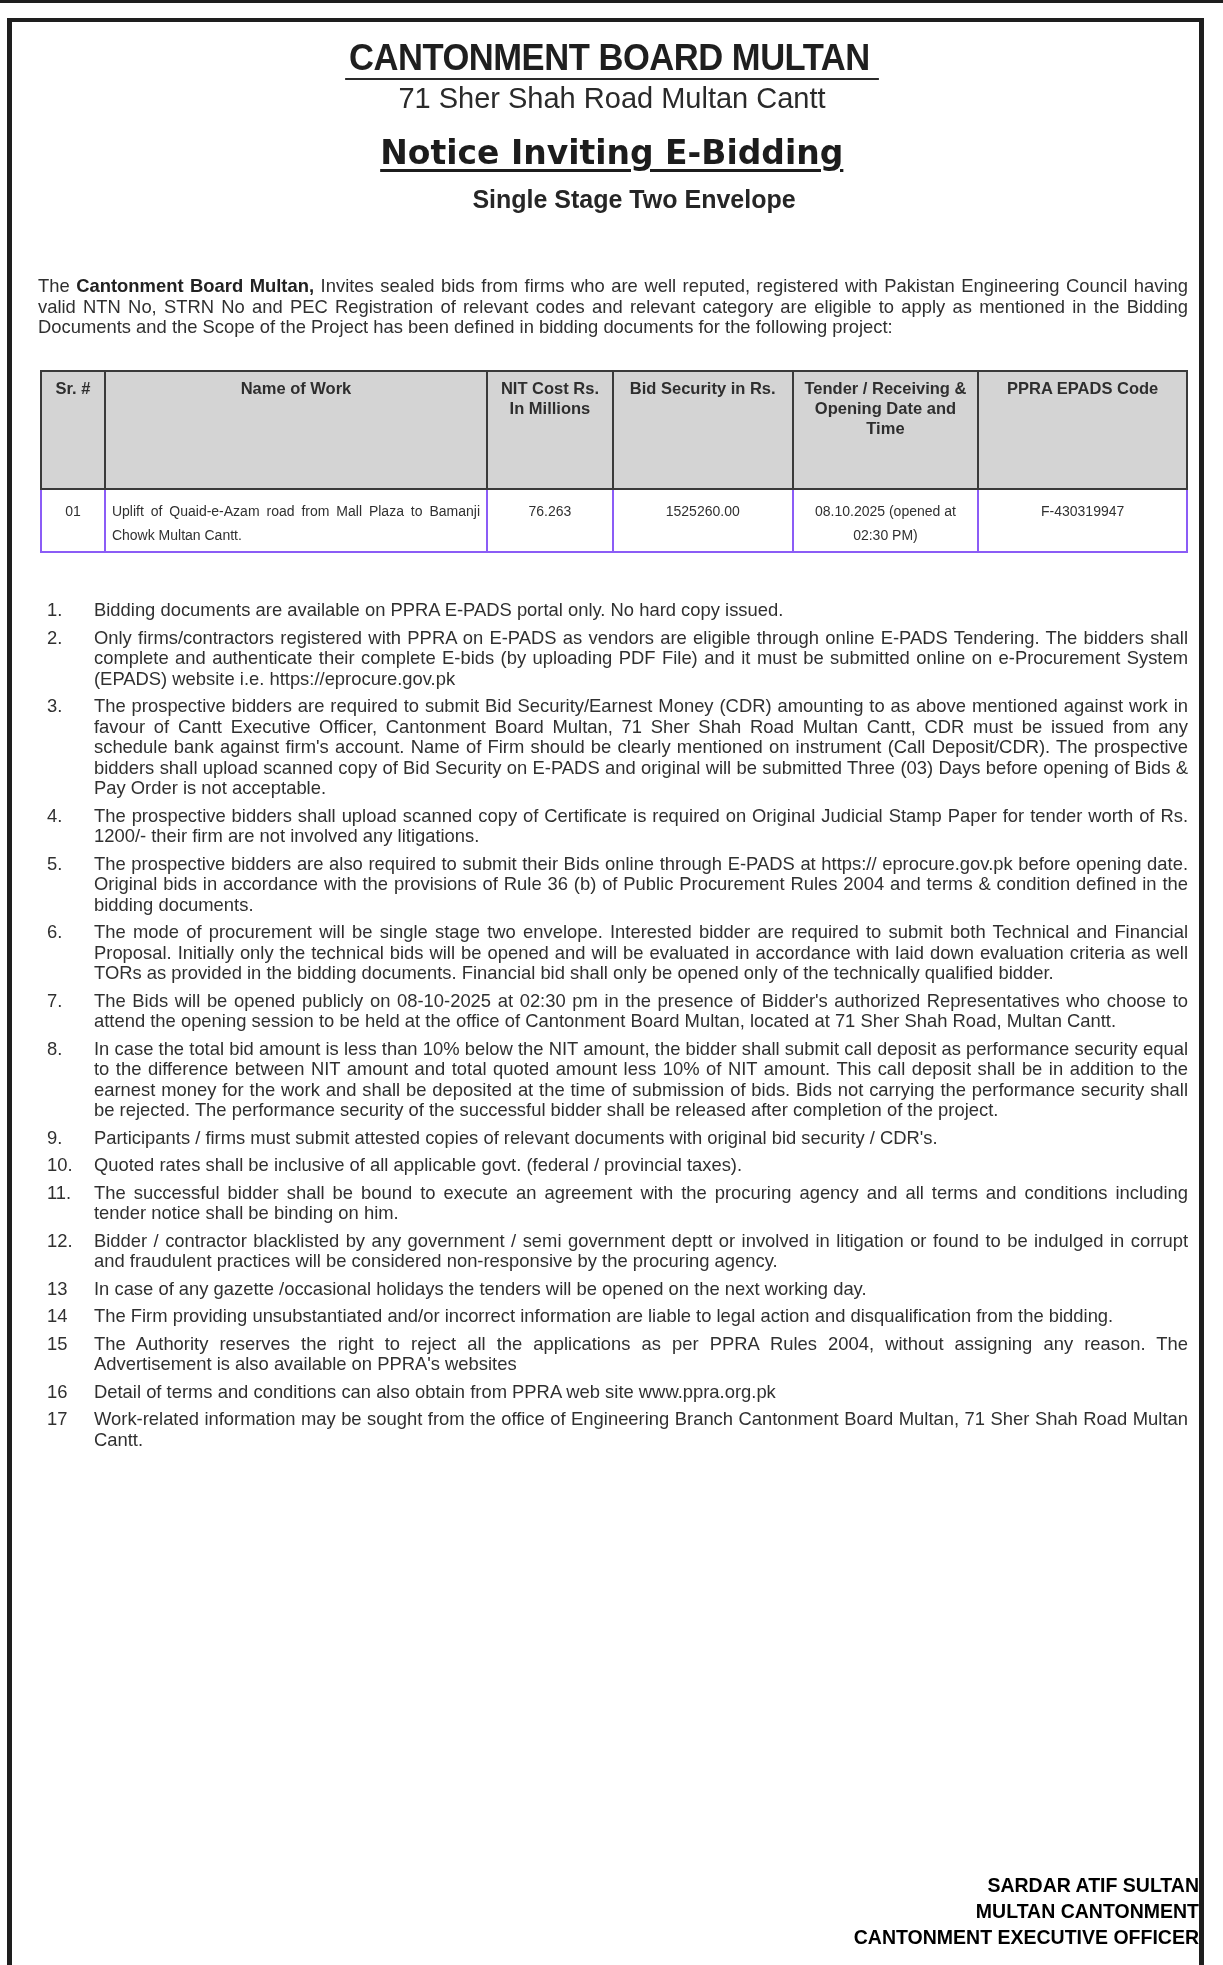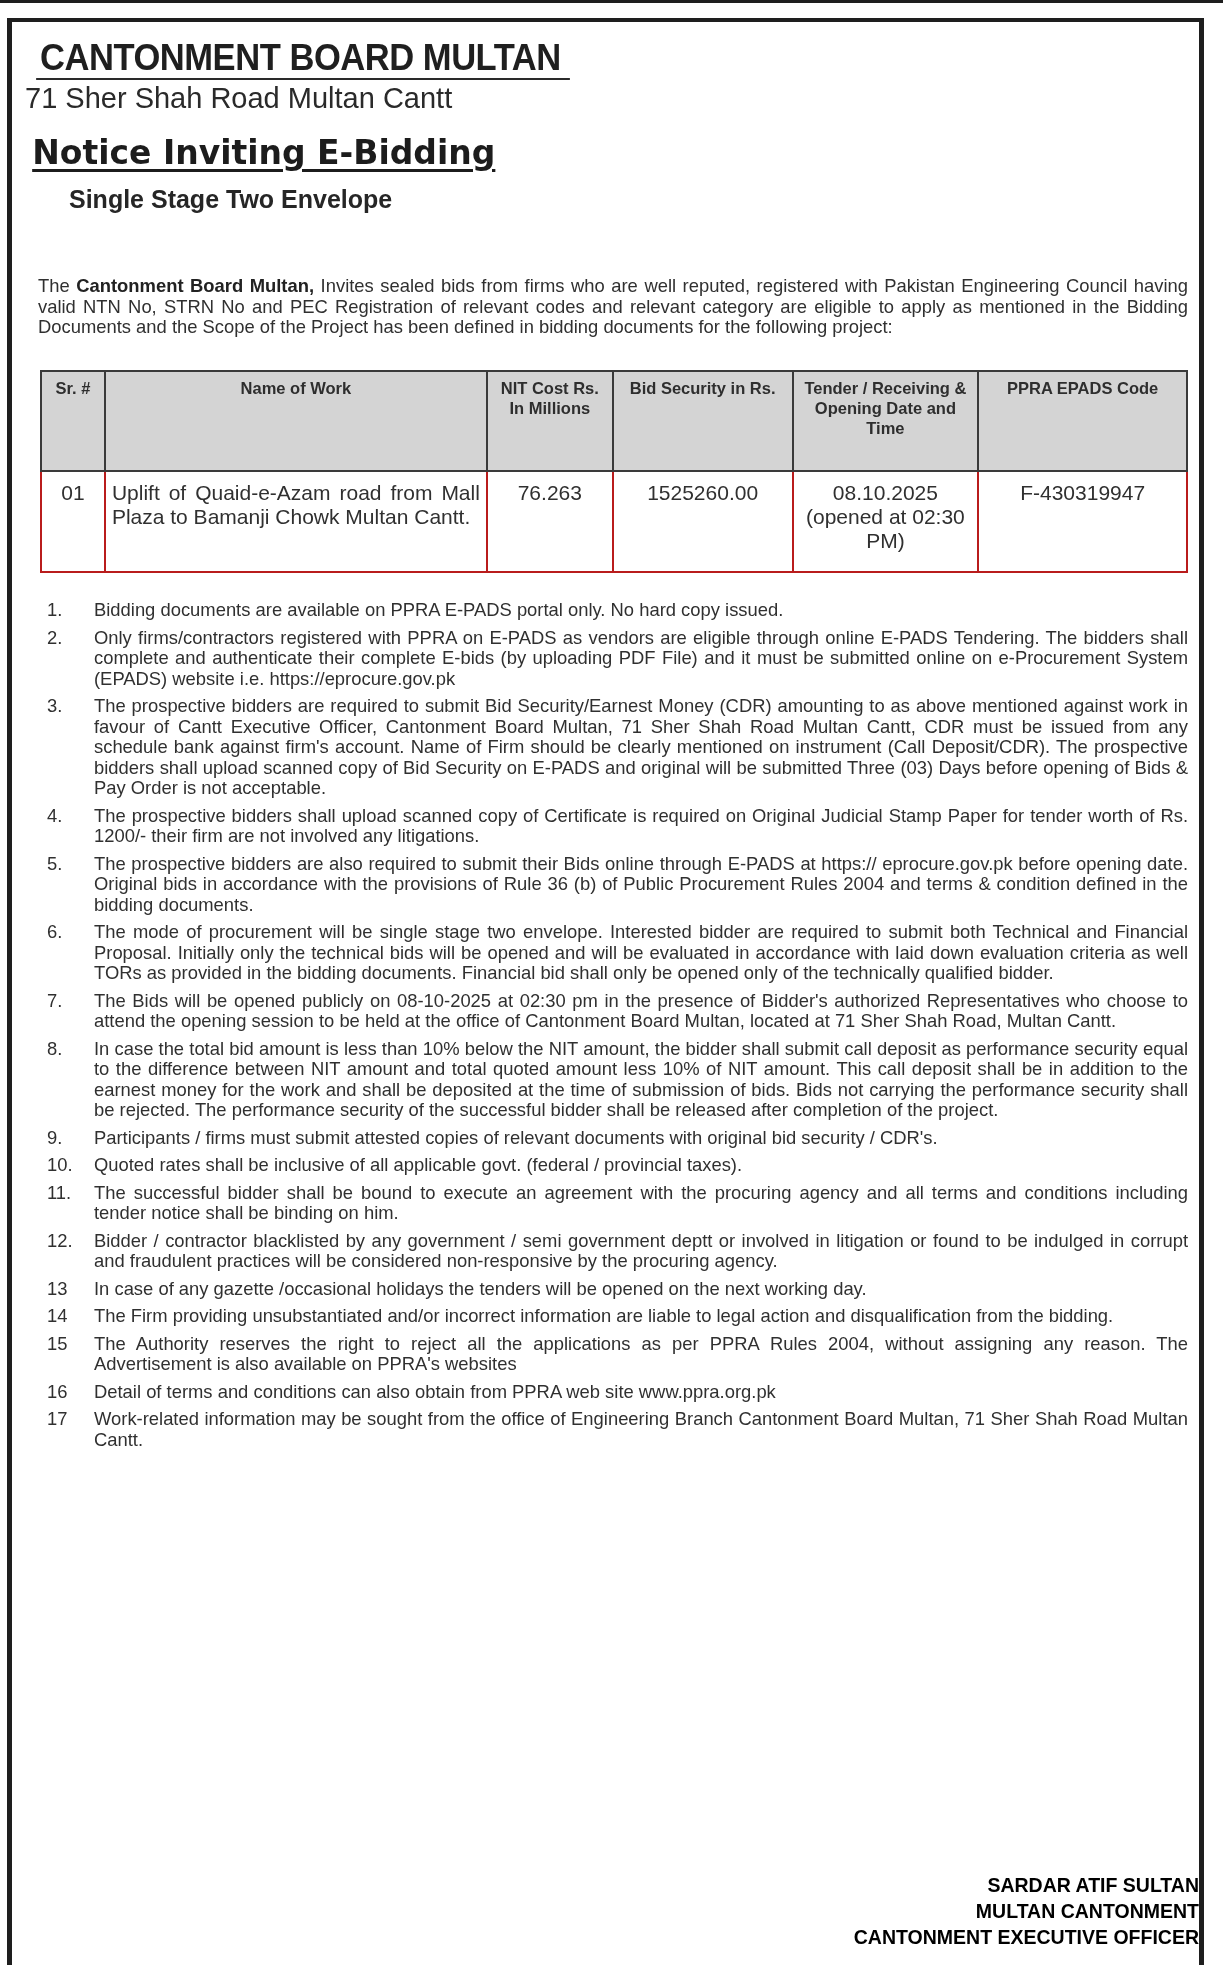--- a/index.html
+++ b/index.html
@@ -29,20 +29,21 @@
     top: 18px;
     width: 1197px;
     height: 1970px;
     border-top: 4px solid #1e1e1e;
     border-left: 5px solid #1e1e1e;
     border-right: 5px solid #1e1e1e;
     box-sizing: border-box;
     background: #fff;
   }
   .header {
+    text-align: center;
     position: absolute;
     left: 13px;
     right: 0;
     top: 16px;
   }
   .org-title {
     display: inline-block;
     font-family: "Liberation Sans", sans-serif;
     font-weight: bold;
     font-size: 36px;
@@ -102,30 +103,30 @@
     font-size: 17px;
     color: #2e2e2e;
   }
   table.works th {
     background: #d4d4d4;
     font-weight: bold;
     font-size: 16.5px;
     line-height: 20px;
     vertical-align: top;
     text-align: center;
-    padding: 6px 4px 6px 4px;
+    padding: 6px 4px 24px 4px;
     border: 2px solid #3a3a3a;
     height: 86px;
   }
   table.works td {
-    font-size: 21px;
+    font-size: 14px;
     line-height: 24px;
     vertical-align: top;
-    padding: 9px 6px 18px 6px;
-    border: 2px solid #b91c1c;
+    padding: 9px 6px 4px 6px;
+    border: 2px solid #8b5cf6;
     color: #303030;
   }
   td.c-sr { text-align: center; }
   td.c-name { text-align: justify; text-align-last: left; }
   td.c-nit, td.c-bid, td.c-date, td.c-code { text-align: center; }
 
   ol.terms {
     position: absolute;
     left: 26px;
     top: 578px;

